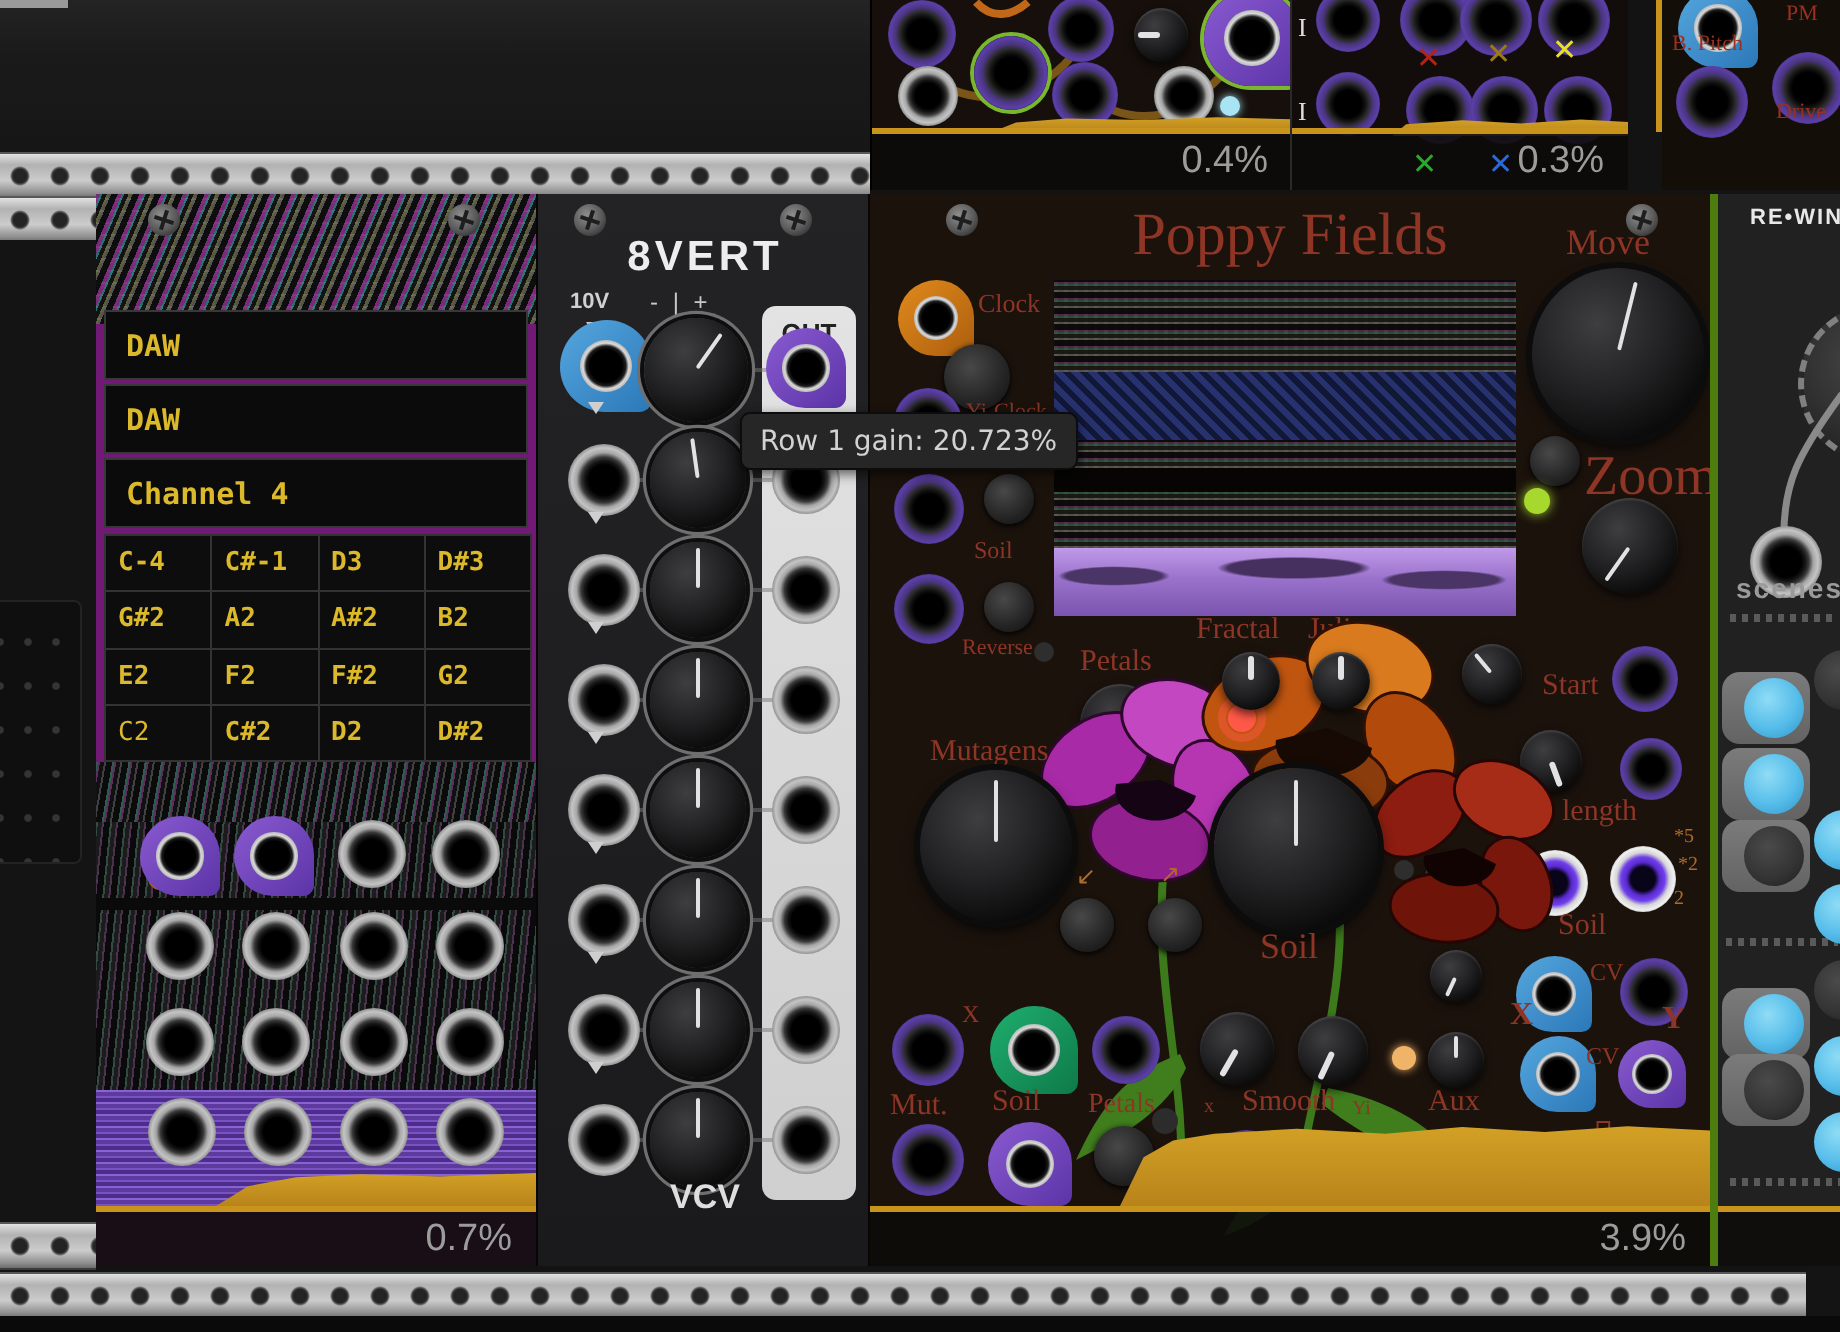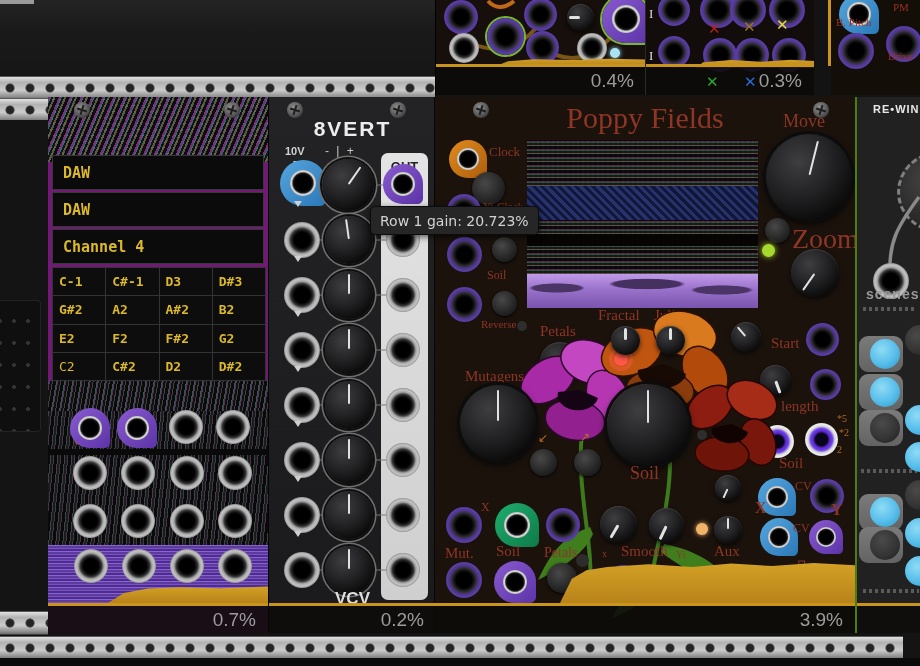--- a/index.html
+++ b/index.html
@@ -160,21 +160,21 @@
       <span class="mono" style="margin-left:10px;font-size:15px;font-weight:bold">DAW</span>
     </div>
     <div class="abs" style="left:4px;top:95px;width:212px;height:35px;background:#0b0b0b;border:1px solid #383838;box-sizing:border-box;display:flex;align-items:center">
       <span class="mono" style="margin-left:10px;font-size:15px;font-weight:bold">DAW</span>
     </div>
     <div class="abs" style="left:4px;top:132px;width:212px;height:35px;background:#0b0b0b;border:1px solid #383838;box-sizing:border-box;display:flex;align-items:center">
       <span class="mono" style="margin-left:10px;font-size:15px;font-weight:bold">Channel 4</span>
     </div>
 
     <div class="abs" style="left:4px;top:170px;width:212px;height:112px;display:grid;grid-template-columns:repeat(4,1fr);grid-template-rows:repeat(4,1fr);background:#0d0d0d;border:1px solid #3a3a3a;gap:1px">
-      <div class="mono" style="outline:1px solid #333;font-size:13px;font-weight:bold;padding:6px 0 0 6px">C-1</div>
+      <div class="mono" style="outline:1px solid #333;font-size:13px;font-weight:bold;padding:6px 0 0 6px">C-4</div>
       <div class="mono" style="outline:1px solid #333;font-size:13px;font-weight:bold;padding:6px 0 0 6px">C#-1</div>
       <div class="mono" style="outline:1px solid #333;font-size:13px;font-weight:bold;padding:6px 0 0 6px">D3</div>
       <div class="mono" style="outline:1px solid #333;font-size:13px;font-weight:bold;padding:6px 0 0 6px">D#3</div>
       <div class="mono" style="outline:1px solid #333;font-size:13px;font-weight:bold;padding:6px 0 0 6px">G#2</div>
       <div class="mono" style="outline:1px solid #333;font-size:13px;font-weight:bold;padding:6px 0 0 6px">A2</div>
       <div class="mono" style="outline:1px solid #333;font-size:13px;font-weight:bold;padding:6px 0 0 6px">A#2</div>
       <div class="mono" style="outline:1px solid #333;font-size:13px;font-weight:bold;padding:6px 0 0 6px">B2</div>
       <div class="mono" style="outline:1px solid #333;font-size:13px;font-weight:bold;padding:6px 0 0 6px">E2</div>
       <div class="mono" style="outline:1px solid #333;font-size:13px;font-weight:bold;padding:6px 0 0 6px">F2</div>
       <div class="mono" style="outline:1px solid #333;font-size:13px;font-weight:bold;padding:6px 0 0 6px">F#2</div>
@@ -280,23 +280,20 @@
 
     <div class="tri" style="left:25px;top:434px"></div>
     <div class="abs" style="left:20px;top:472px;width:122px;height:2px;background:rgba(120,120,120,.5)"></div>
     <div class="port" style="left:15px;top:455px;width:36px;height:36px"></div>
     <div class="knob scale" style="left:56px;top:449px;width:48px;height:48px;--a:0deg">
         <div class="rot"></div>
       </div>
     <div class="port" style="left:117px;top:456px;width:34px;height:34px"></div>
 
     <div class="abs" style="left:0;top:492px;width:167px;text-align:center;color:#dedede;font-size:17px;font-weight:bold">VCV</div>
-    <div class="meter" style="left:0;top:506px;width:167px;height:30px">
-      <span>0.2%</span>
-    </div>
   </div>
 
   <div class="abs" style="left:435px;top:97px;width:420px;height:536px;background:#1b120c">
     <div class="screw" style="left:38px;top:5px"></div>
     <div class="screw" style="left:378px;top:5px"></div>
     <div class="abs" style="left:0;top:4px;width:420px;text-align:center;font-family:'Liberation Serif',serif;font-size:30px;color:#8e3526">Poppy Fields</div>
 
     <div class="abs" style="left:92px;top:43px;width:231px;height:168px;background:#14100c">
       <div class="abs scr-n1" style="left:0;top:0;width:231px;height:46px"></div>
       <div class="abs scr-weave" style="left:0;top:46px;width:231px;height:34px"></div>
@@ -449,21 +446,21 @@
     <div class="pport" style="left:275px;top:470px;width:34px;height:34px"></div>
     <div class="pport" style="left:325px;top:471px;width:34px;height:34px"></div>
     <div class="pport" style="left:373px;top:472px;width:34px;height:34px"></div>
     <div class="lbl" style="left:362px;top:460px;font-size:12px">⊓</div>
     <div class="abs gold" style="left:125px;top:464px;width:295px;height:42px;clip-path:polygon(0 100%,4% 42%,9% 22%,16% 14%,30% 8%,45% 14%,58% 6%,72% 12%,86% 5%,100% 10%,100% 100%)"></div>
     <div class="meter" style="left:0;top:506px;width:420px;height:30px">
       <span>3.9%</span>
     </div>
   </div>
 
-  <div class="abs" style="left:855px;top:97px;width:65px;height:536px;background:#212121;border-left:2px solid #4d7c0f;box-sizing:border-box;overflow:hidden">
+  <div class="abs" style="left:855px;top:97px;width:65px;height:536px;background:#212121;border-left:4px solid #4d7c0f;box-sizing:border-box;overflow:hidden">
     <div class="abs" style="left:16px;top:6px;color:#e8e8e8;font-size:11px;font-weight:bold;letter-spacing:1px;white-space:nowrap">RE•WIN</div>
     <div class="abs" style="left:40px;top:55px;width:80px;height:80px;border-radius:50%;border:3px dashed #808080;box-sizing:border-box;background:radial-gradient(circle at 40% 35%,#454545,#2a2a2a 60%,#161616)"></div>
     <svg class="abs" width="65" height="110" style="left:0;top:90px">
       <path d="M62,10 C40,40 32,55 33,85" stroke="#8a8a8a" stroke-width="3.5" fill="none"></path>
     </svg>
     <div class="port" style="left:16px;top:166px;width:36px;height:36px"></div>
     <div class="abs" style="left:9px;top:189px;color:#9a9a9a;font-size:14px;font-weight:bold;letter-spacing:1px">scenes</div>
     <div class="abs dash" style="left:6px;top:210px;width:52px;height:4px"></div>
     <div class="tab" style="left:2px;top:239px"></div>
     <div class="cbtn c-blue" style="left:13px;top:242px"></div>

